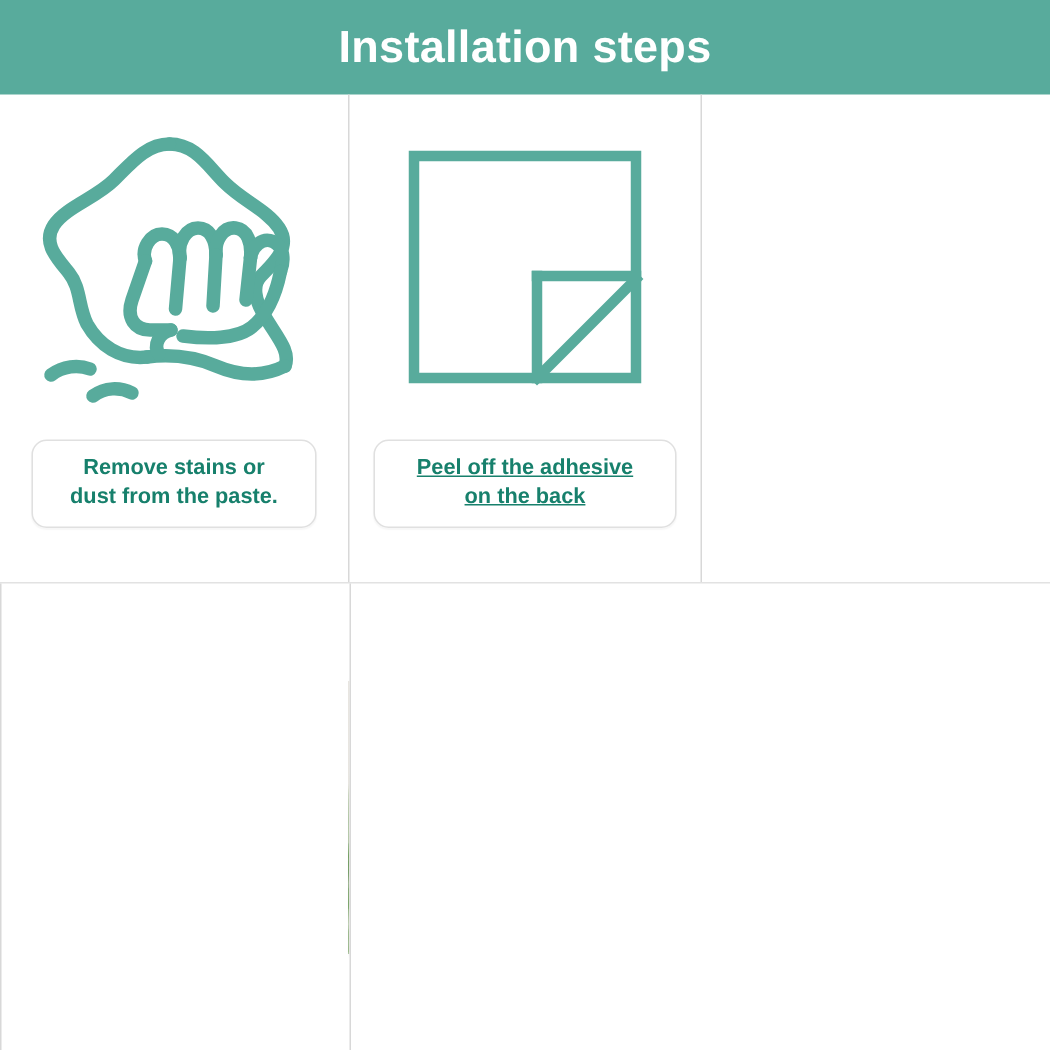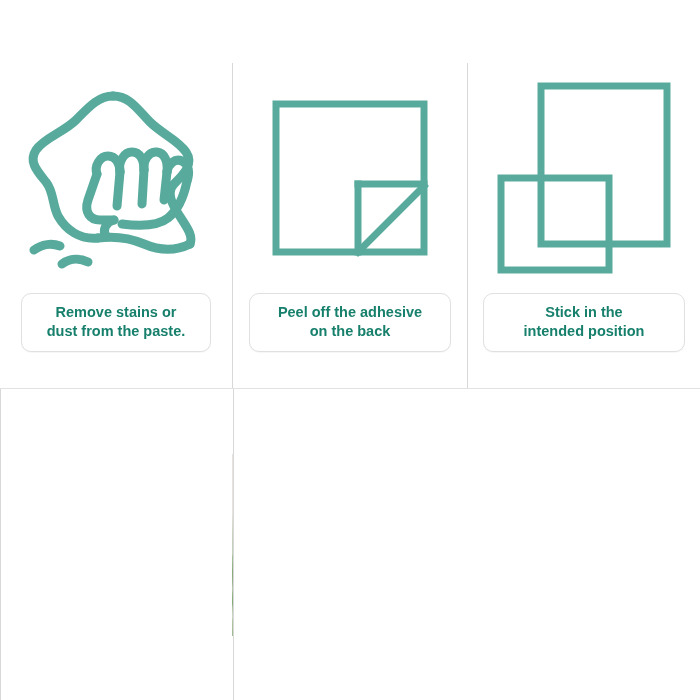--- a/index.html
+++ b/index.html
@@ -92,21 +92,21 @@
     color: #17806c;
     font-size: 14.5px;
     font-weight: bold;
     line-height: 1.35;
     text-align: center;
     padding: 9px 10px;
     white-space: pre-line;
     box-shadow: 0 1px 1px rgba(0,0,0,0.035);
   }
   .pill-r1 { width: 190px; margin-bottom: 36px; }
-  .pill-r1.wide { width: 202px; }
+  .pill-r1.wide { width: 202px; text-decoration: underline; }
   .pill-r2 { width: 190px; margin-bottom: 28px; }
   .pill-r2.wide { width: 198px; }
 
   
   .photo-portrait {
     width: 124px;
     height: 182px;
     position: relative;
     overflow: hidden;
     box-shadow: 0 1px 4px rgba(0,0,0,0.18);
@@ -157,20 +157,23 @@
   .m1 { background: linear-gradient(160deg,#f3f2f0 0%, #e9e8e5 100%); }
   .m2 { background: linear-gradient(160deg,#f2f2ef 0%, #eceae6 100%); }
   .m3 { background: linear-gradient(170deg,#f5f4f2 0%, #e8e7e4 100%); }
   .m4 { background: linear-gradient(170deg,#f2f1ef 0%, #e6e5e2 100%); }
 </style>
 </head>
 <body>
 
 <div id="page">
 
+  <div id="header">
+    <div id="header-title">Installation steps</div>
+  </div>
 
   <div id="grid">
 
     <div class="cell">
       <div class="art">
         <svg width="196" height="200" viewBox="0 0 196 200">
           <g fill="none" stroke="#58ab9c" stroke-width="9" stroke-linecap="round" stroke-linejoin="round">
 
             <path d="M95 18 C112 18 120 32 132 44 C144 56 160 62 168 74 C176 86 166 96 156 106
                      C150 112 152 122 158 132 C166 146 176 156 172 166"></path>
@@ -212,32 +215,20 @@
             <path d="M88 154 L154 88"></path>
           </g>
         </svg>
       </div>
       <div class="pill pill-r1 wide">Peel off the adhesive
 on the back</div>
     </div>
 
     <div class="vdiv"></div>
 
-    <div class="cell">
-      <div class="art">
-        <svg width="180" height="200" viewBox="0 0 180 200">
-          <g fill="none" stroke="#58ab9c" stroke-width="7" stroke-linecap="square">
-            <rect x="47" y="8" width="126" height="158"></rect>
-            <rect x="7" y="100" width="108" height="92"></rect>
-          </g>
-        </svg>
-      </div>
-      <div class="pill pill-r1 wide">Stick in the
-intended position</div>
-    </div>
 
     <div class="hdiv-full"></div>
 
 
     <div class="vdiv"></div>
 
     <div class="cell">
       <div class="art">
         <div class="photo-portrait">
           <div class="photo-wall"></div>

